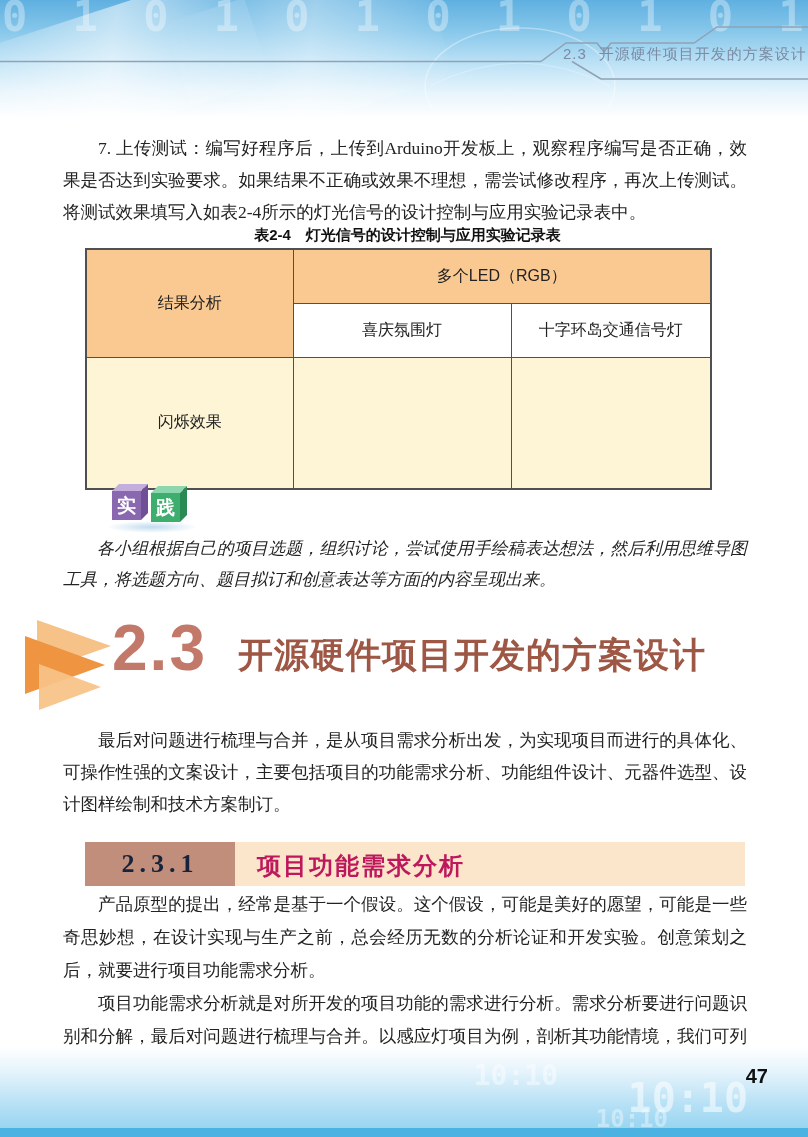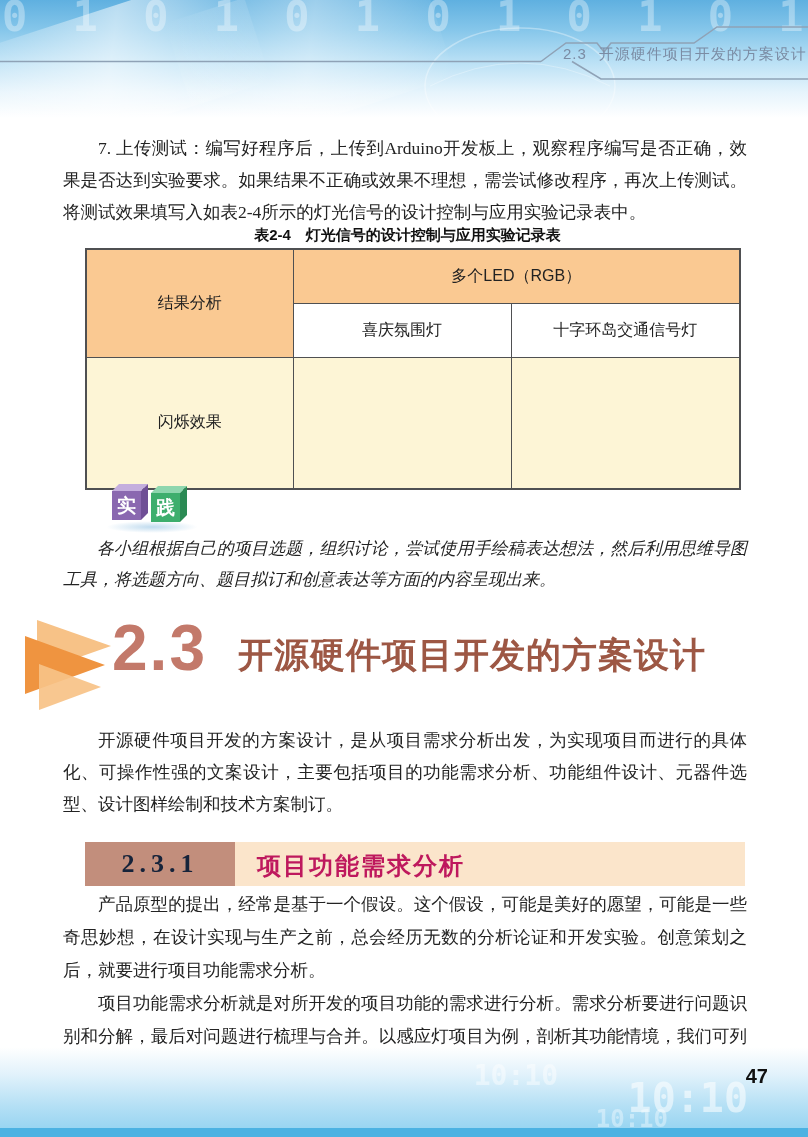--- a/index.html
+++ b/index.html
@@ -61,21 +61,21 @@
     position: absolute; top: 248px; left: 85px;
     border-collapse: collapse; table-layout: fixed;
     border: 2px solid #4f5052;
   }
   .record-table td {
     border: 1px solid #4f5052; text-align: center; vertical-align: middle;
     font-size: 16px; color: #222; padding: 16px;
   }
   .record-table .c0 { width: 207px; }
   .record-table .c1 { width: 218px; }
-  .record-table .c2 { width: 229px; }
+  .record-table .c2 { width: 200px; }
   .cell-orange { background: #fac992; font-family: "Liberation Sans", sans-serif; }
   .cell-white  { background: #ffffff; height: 35px; font-family: "Liberation Serif", serif; }
   .row-group td { height: 36px; }
   .row-body td  { background: #fdf5d6; height: 131px; font-family: "Liberation Serif", serif; }
 
   
   .practice-badge { position: absolute; top: 484px; left: 112px; width: 90px; height: 50px; }
   .badge-shadow {
     position: absolute; left: -6px; top: 37px; width: 92px; height: 12px;
     background: radial-gradient(ellipse, rgba(140,190,225,.55), rgba(140,190,225,0) 70%);
@@ -229,21 +229,21 @@
 
   <div class="section-head">
     <div class="tri tri-1"></div>
     <div class="tri tri-2"></div>
     <div class="tri tri-3"></div>
     <div class="section-number">2.3</div>
     <div class="section-title">开源硬件项目开发的方案设计</div>
   </div>
 
   <div class="bodytext para-intro">
-    <p>开源硬件项目开发的方案设计，是从项目需求分析出发，为实现项目而进行的具体化、可操作性强的文案设计，主要包括项目的功能需求分析、功能组件设计、元器件选型、设计图样绘制和技术方案制订。</p>
+    <p>最后对问题进行梳理与合并，是从项目需求分析出发，为实现项目而进行的具体化、可操作性强的文案设计，主要包括项目的功能需求分析、功能组件设计、元器件选型、设计图样绘制和技术方案制订。</p>
   </div>
 
   <div class="subsection-bar">
     <div class="subsection-num">2.3.1</div>
     <div class="subsection-title">项目功能需求分析</div>
   </div>
 
   <div class="bodytext para-needs">
     <p>产品原型的提出，经常是基于一个假设。这个假设，可能是美好的愿望，可能是一些奇思妙想，在设计实现与生产之前，总会经历无数的分析论证和开发实验。创意策划之后，就要进行项目功能需求分析。</p>
     <p>项目功能需求分析就是对所开发的项目功能的需求进行分析。需求分析要进行问题识别和分解，最后对问题进行梳理与合并。以感应灯项目为例，剖析其功能情境，我们可列出需求分析和问题分析的识别框架，如表2-5所示。</p>

